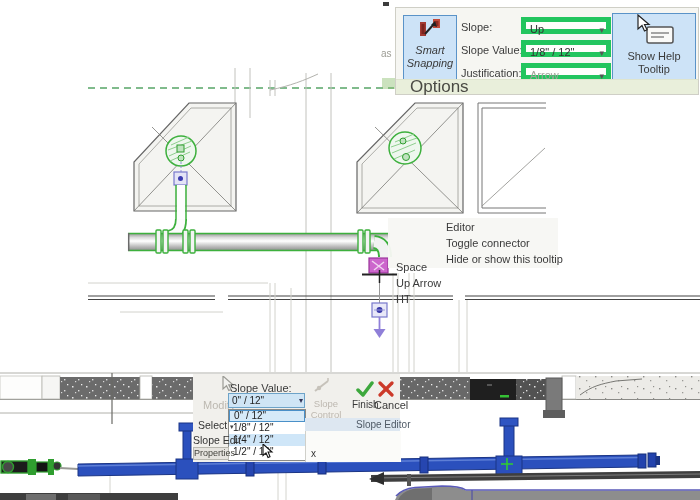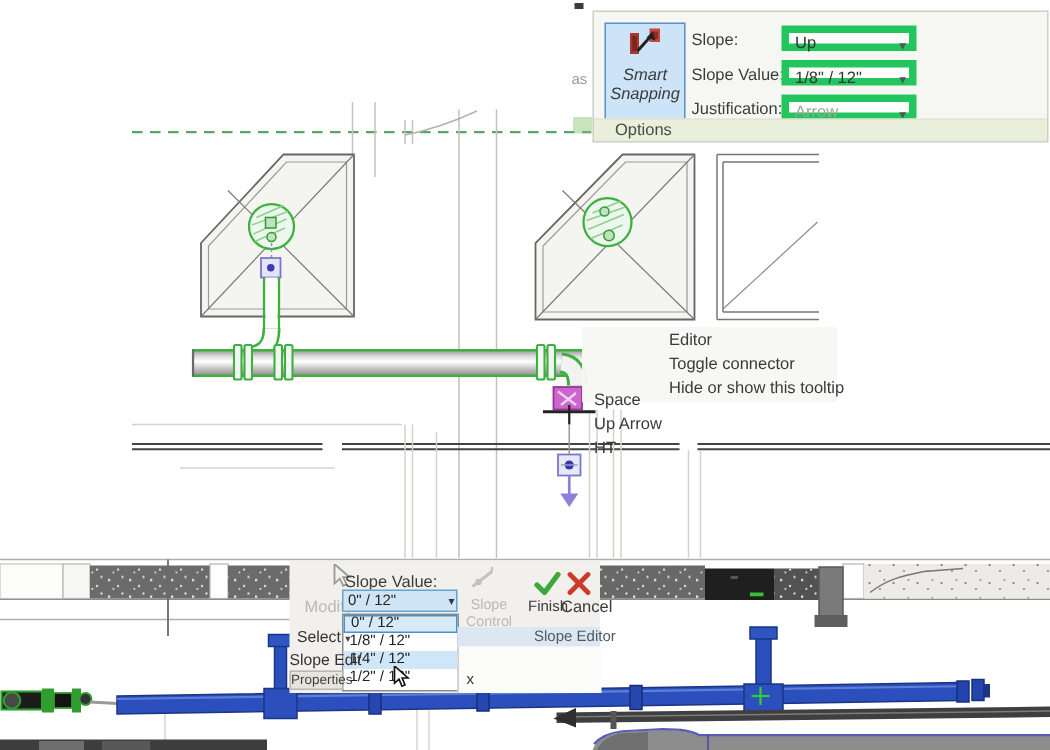--- a/index.html
+++ b/index.html
@@ -4,21 +4,21 @@
 <style>
   html,body{margin:0;padding:0;background:#fff;font-family:"Liberation Sans",sans-serif;}
   #screen{position:relative;width:700px;height:500px;background:#ffffff;overflow:hidden;}
   svg{display:block;}
   .abs{position:absolute;}
 
   
   .options-panel{position:absolute;left:395px;top:7px;width:304px;height:88px;
     background:#f6f6f2;border:1px solid #cfcfc6;box-sizing:border-box;}
   .panel-footer{position:absolute;left:0;right:0;bottom:0;height:14px;background:var(--options-footer-green,#e9efdb);
-    font-size:11px;color:#4a4a44;line-height:14px;padding-left:14px;border-top:1px solid #dfe5cf;}
+    font-size:17px;color:#4a4a44;line-height:14px;padding-left:14px;border-top:1px solid #dfe5cf;}
   .ribbon-btn{position:absolute;background:var(--highlight-blue-bg,#cde3f7);border:1px solid var(--highlight-blue-border,#5a93c8);
     box-sizing:border-box;display:flex;flex-direction:column;align-items:center;justify-content:flex-start;cursor:default;}
   .ribbon-btn .btn-label{font-size:11px;color:#3a3a3a;text-align:center;line-height:1.15;margin-top:2px;}
   .smart-snap{left:7px;top:7px;width:54px;height:66px;font-style:italic;}
   .show-help{left:216px;top:5px;width:84px;height:74px;}
   .opt-row{position:absolute;left:65px;width:236px;height:17px;}
   .opt-label{display:inline-block;width:59px;font-size:11px;color:#3c3c3c;line-height:17px;white-space:nowrap;}
   .dropdown{position:absolute;left:60px;top:0;width:90px;height:17px;background:#fefefc;border:5px solid #22c55e;
     box-sizing:border-box;font-size:11px;color:#333;line-height:15px;}
   .dd-value{position:absolute;left:4px;top:0;white-space:nowrap;}
@@ -340,20 +340,29 @@
       </div>
     </div>
     <div class="opt-row disabled" style="top:55px">
       <span class="opt-label">Justification:</span>
       <div class="dropdown">
         <span class="dd-value">Arrow</span>
         <span class="dd-arrow">▾</span>
       </div>
     </div>
 
+    <div class="ribbon-btn show-help">
+      <svg width="44" height="34" viewBox="0 0 44 34">
+        <rect x="15" y="13" width="26" height="16" rx="2" fill="#fafaf8" stroke="#555" stroke-width="1.5"></rect>
+        <line x1="19" y1="19" x2="37" y2="19" stroke="#888" stroke-width="1.5"></line>
+        <line x1="19" y1="23" x2="32" y2="23" stroke="#888" stroke-width="1.5"></line>
+        <polygon points="6,1 6,15 10,11.5 12.5,17 15,15.8 12.5,10.5 17,10.5" fill="#fff" stroke="#222" stroke-width="1.2"></polygon>
+      </svg>
+      <span class="btn-label">Show Help Tooltip</span>
+    </div>
 
     <div class="panel-footer">
       <span>Options</span>
     </div>
   </div>
 
   <div class="shortcut-tip">
     <div class="tip-row" style="top:1px">
       <span class="tip-key">Space</span>
       <span class="tip-action">Editor</span>

